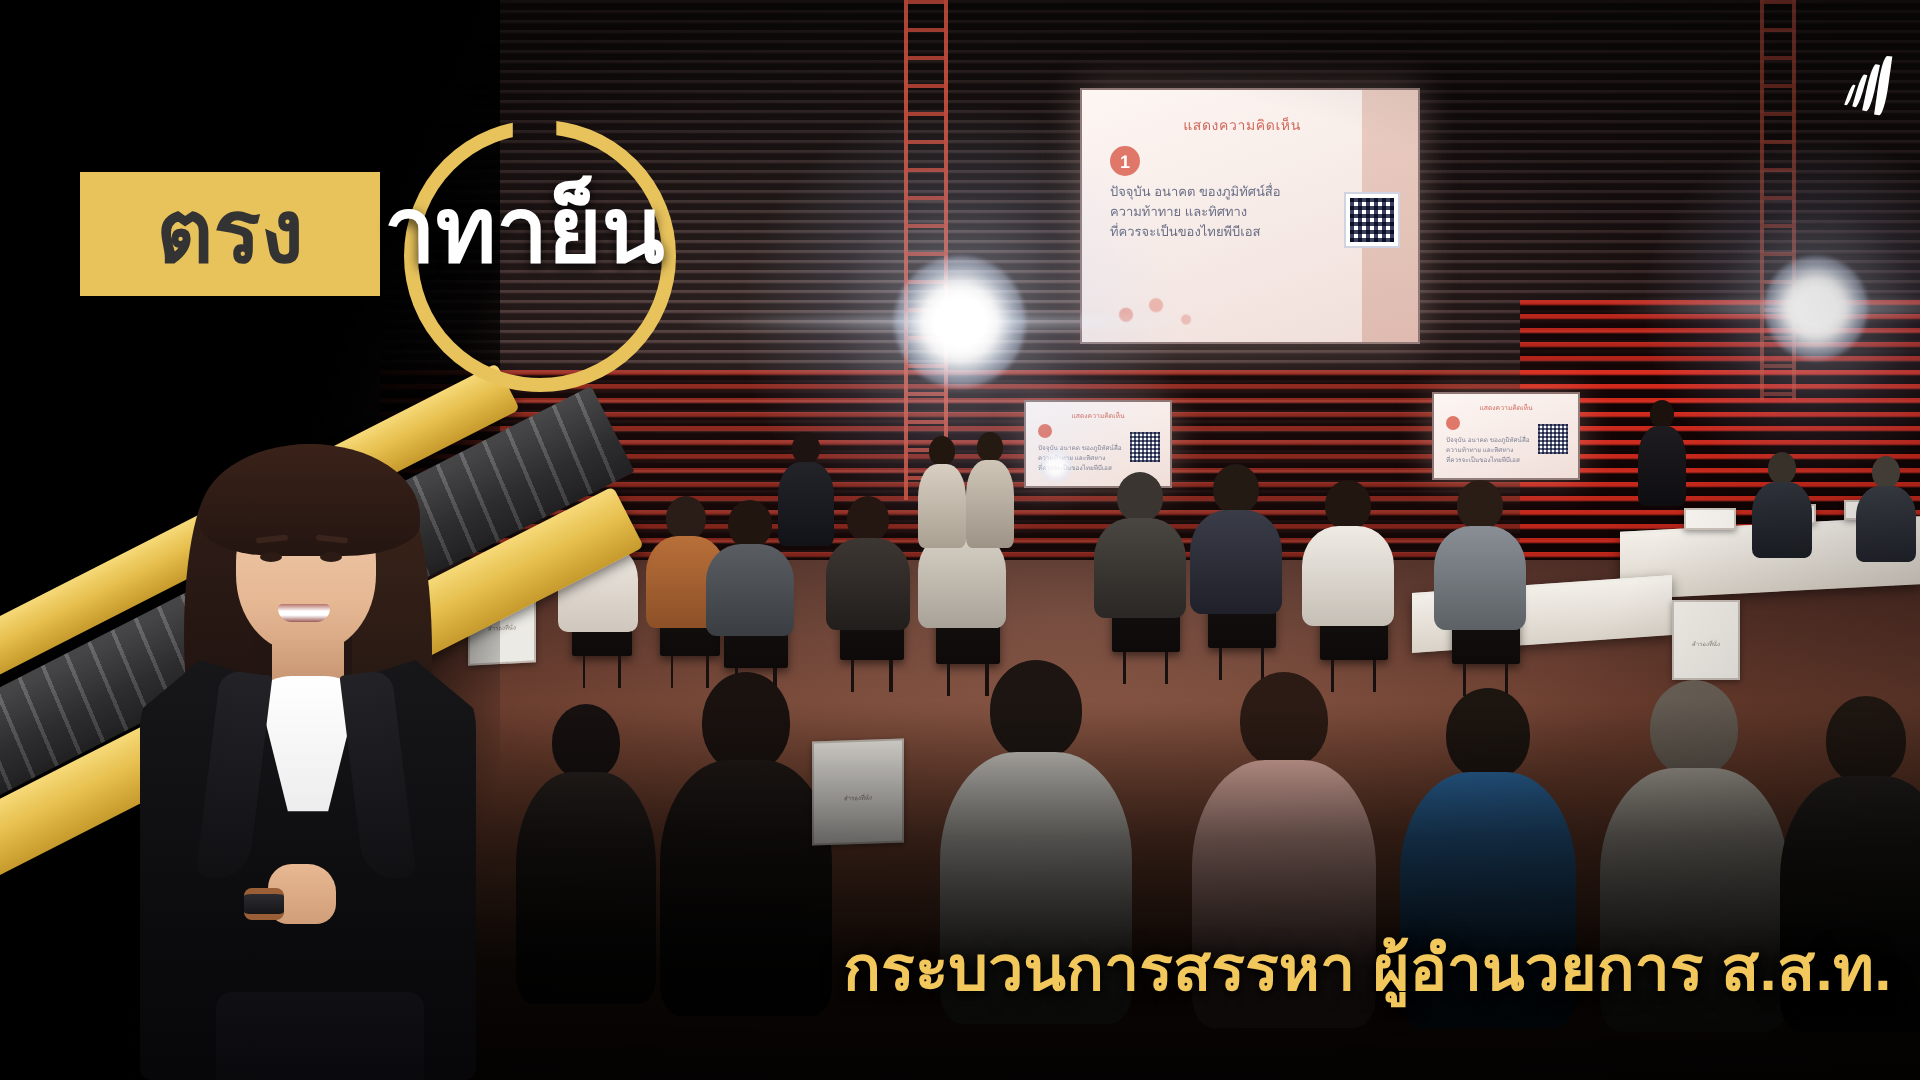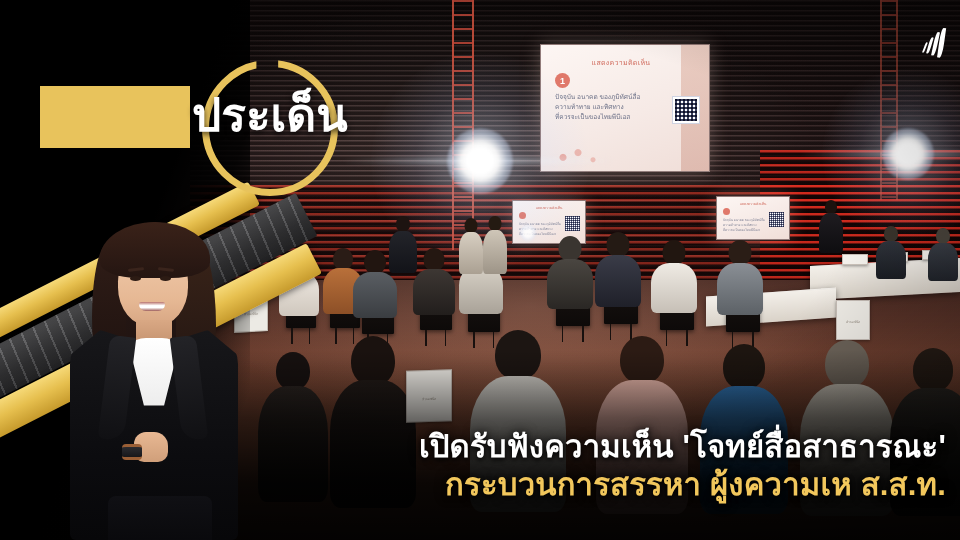--- a/index.html
+++ b/index.html
@@ -530,28 +530,28 @@
     <div class="shirt"></div>
     <div class="jacket"></div>
     <div class="lapel-l"></div>
     <div class="lapel-r"></div>
     <div class="trouser"></div>
     <div class="hand"></div>
     <div class="watch"></div>
   </div>
 
   <div id="headline">
-    <div class="hl-line" id="hl1">เปิดรับฟังความเห็น 'โจทย์สื่อสาธารณะ'</div>
-    <div class="hl-line" id="hl2">กระบวนการสรรหา ผู้งความเห ส.ส.ท.</div>
+    <div class="hl-line" id="hl2">กระบวนการสรรหา ผู้อำนวยการ ส.ส.ท.</div>
   </div>
 
   <div id="logo">
     <div id="logo-ring"></div>
     <div id="logo-box"></div>
-    <div id="logo-praden">ประเด็น</div>
+    <div id="logo-trong">ตรง</div>
+    <div id="logo-praden">าทาย็น</div>
   </div>
 
   <div id="pbs-logo">
     <div id="pbs-mark">
       <span></span>
       <span></span>
       <span></span>
       <span></span>
     </div>
   </div>

